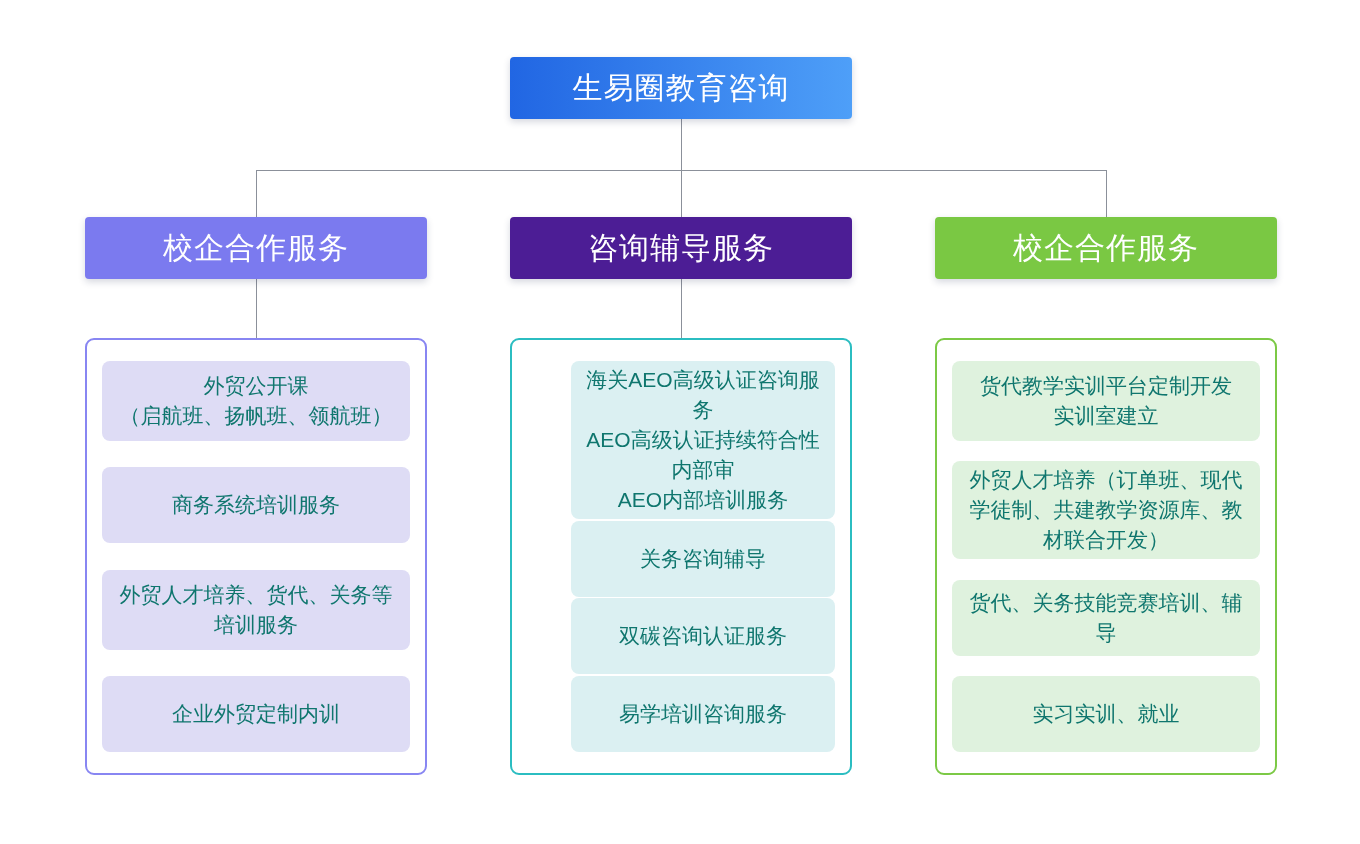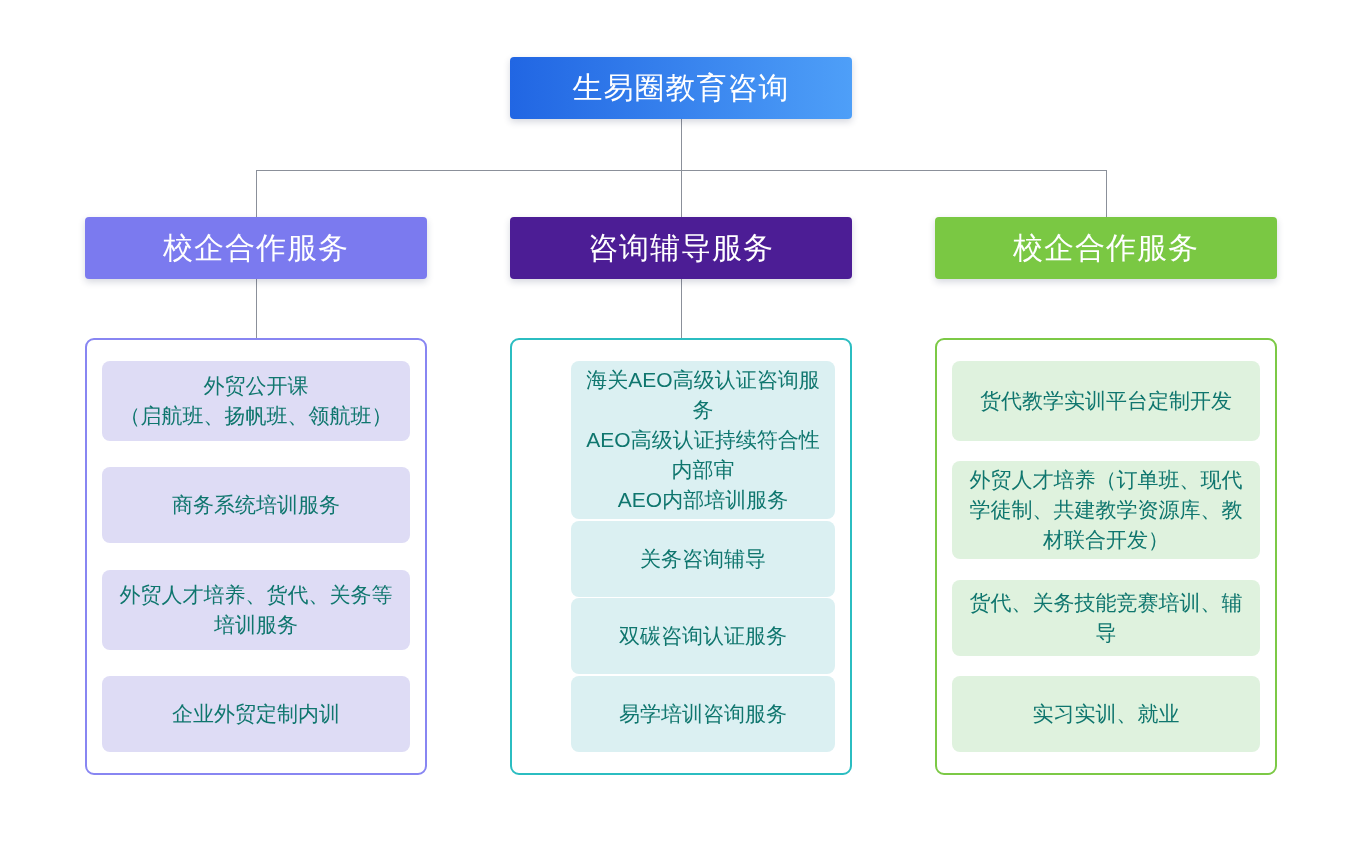--- a/index.html
+++ b/index.html
@@ -118,20 +118,21 @@
       <div class="line">双碳咨询认证服务</div>
     </div>
     <div class="item lines-1">
       <div class="line">易学培训咨询服务</div>
     </div>
   </div>
 
   <div class="panel" id="panel-2">
     <div class="item lines-2">
       <div class="line">货代教学实训平台定制开发</div>
+      <div class="line">实训室建立</div>
     </div>
     <div class="item lines-3">
       <div class="line">外贸人才培养（订单班、现代学徒制、共建教学资源库、教材联合开发）</div>
     </div>
     <div class="item lines-1">
       <div class="line">货代、关务技能竞赛培训、辅导</div>
     </div>
     <div class="item lines-1">
       <div class="line">实习实训、就业</div>
     </div>

